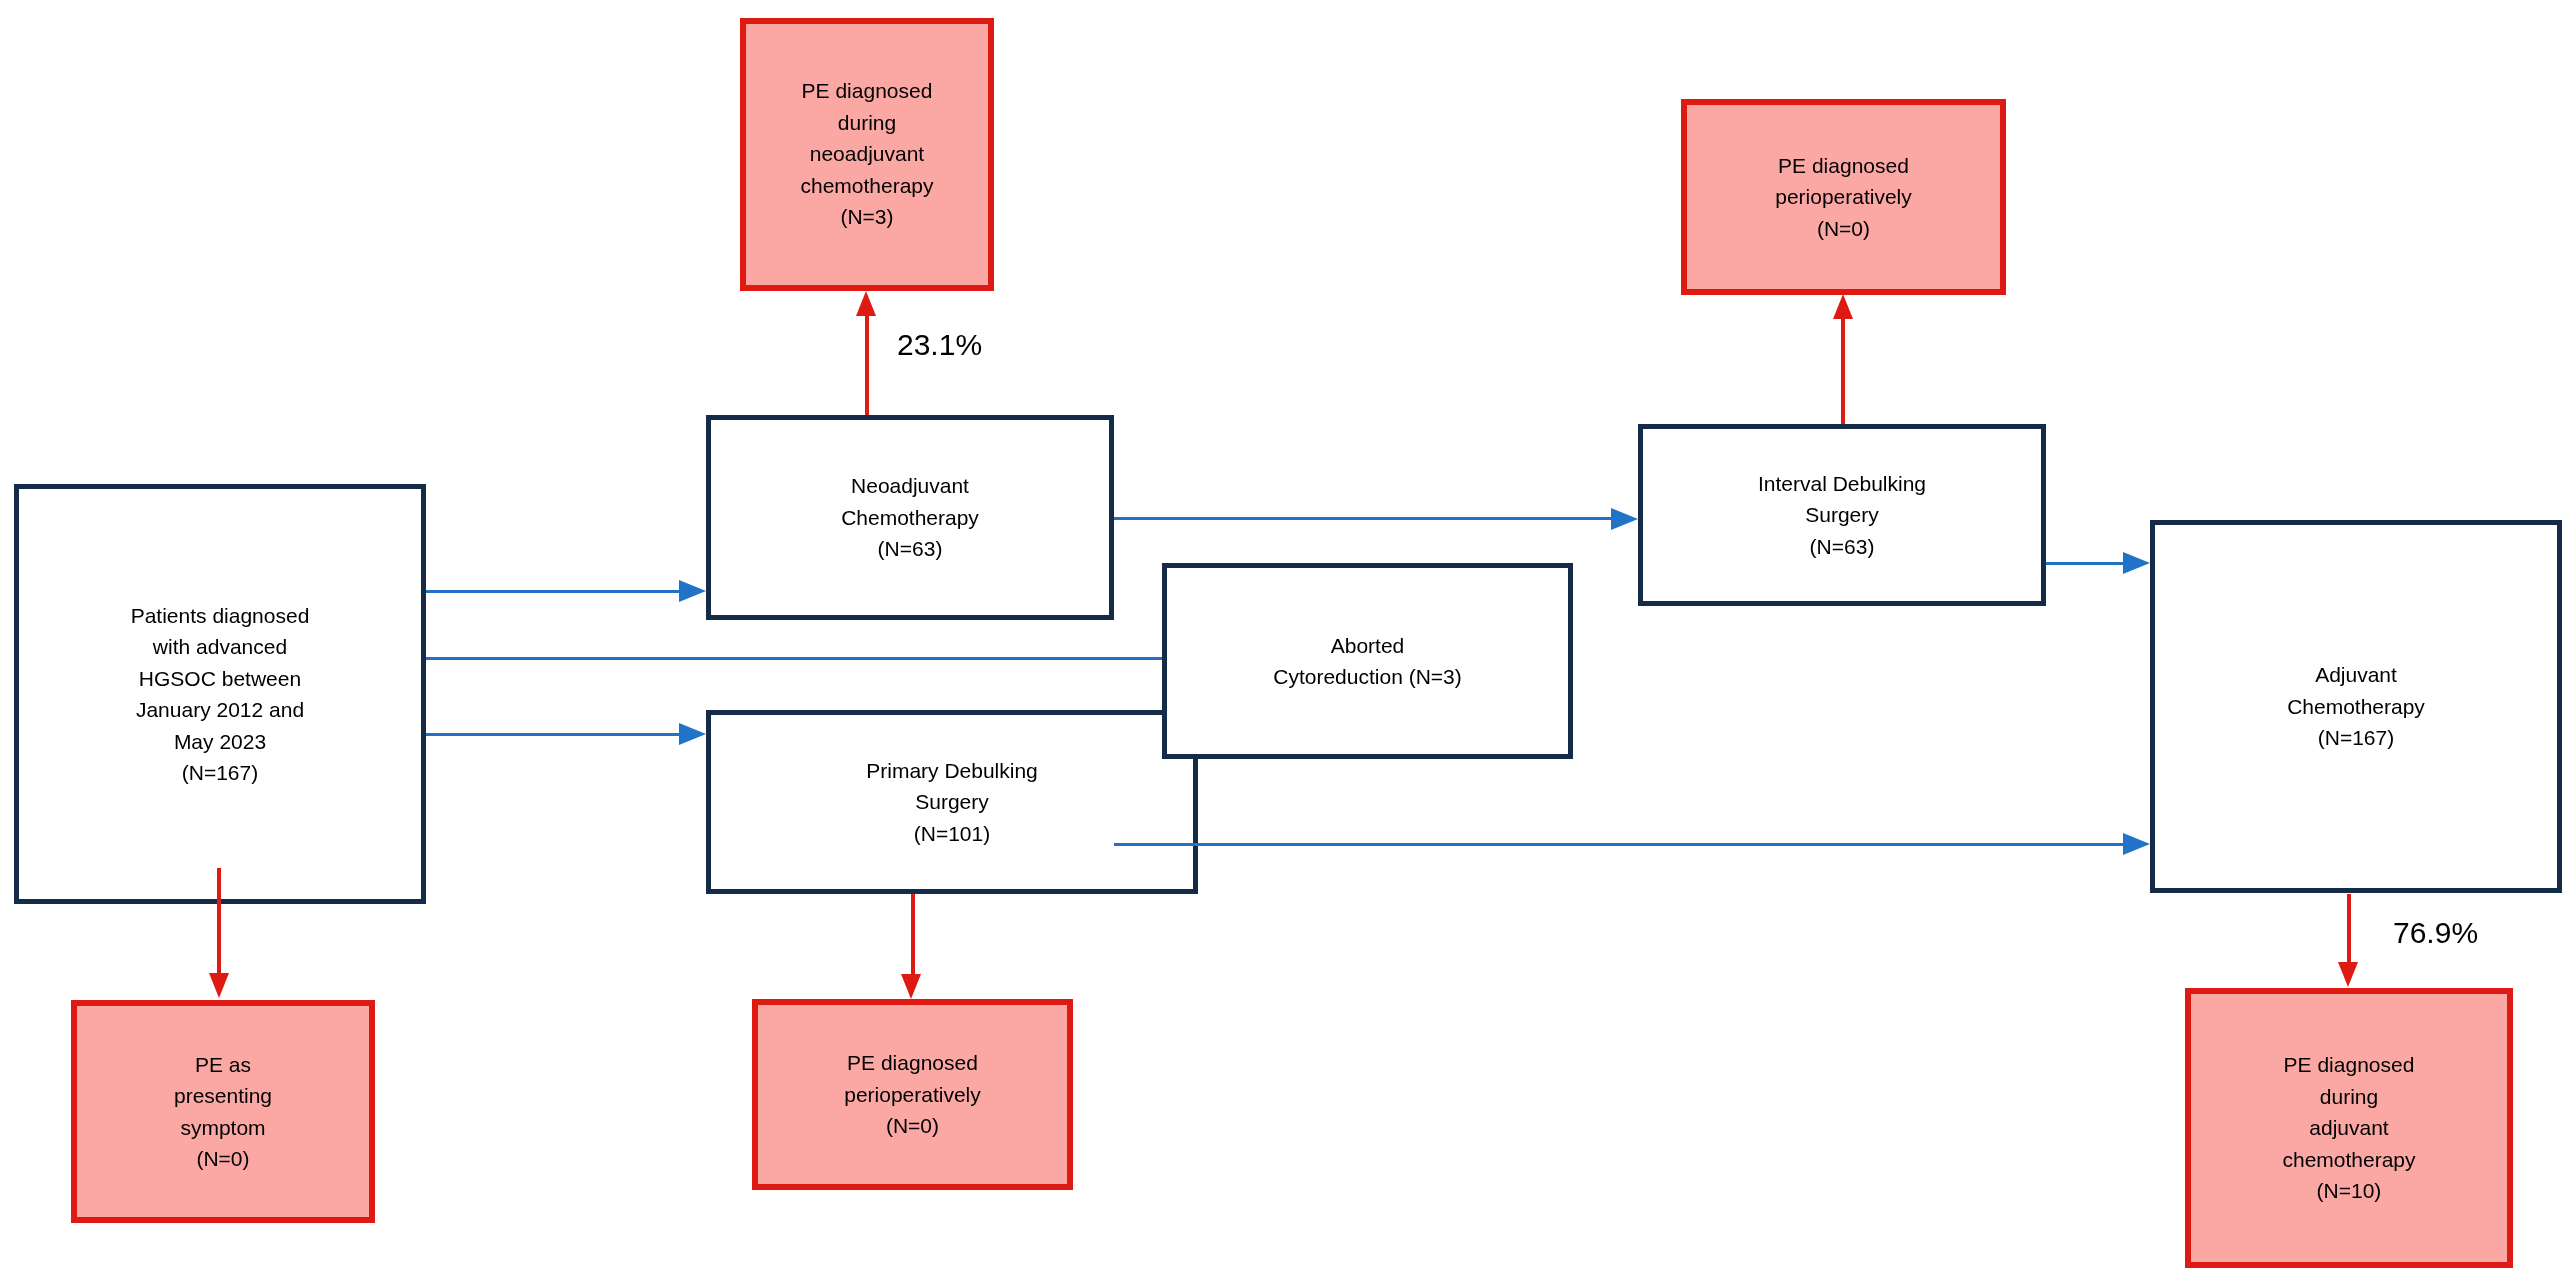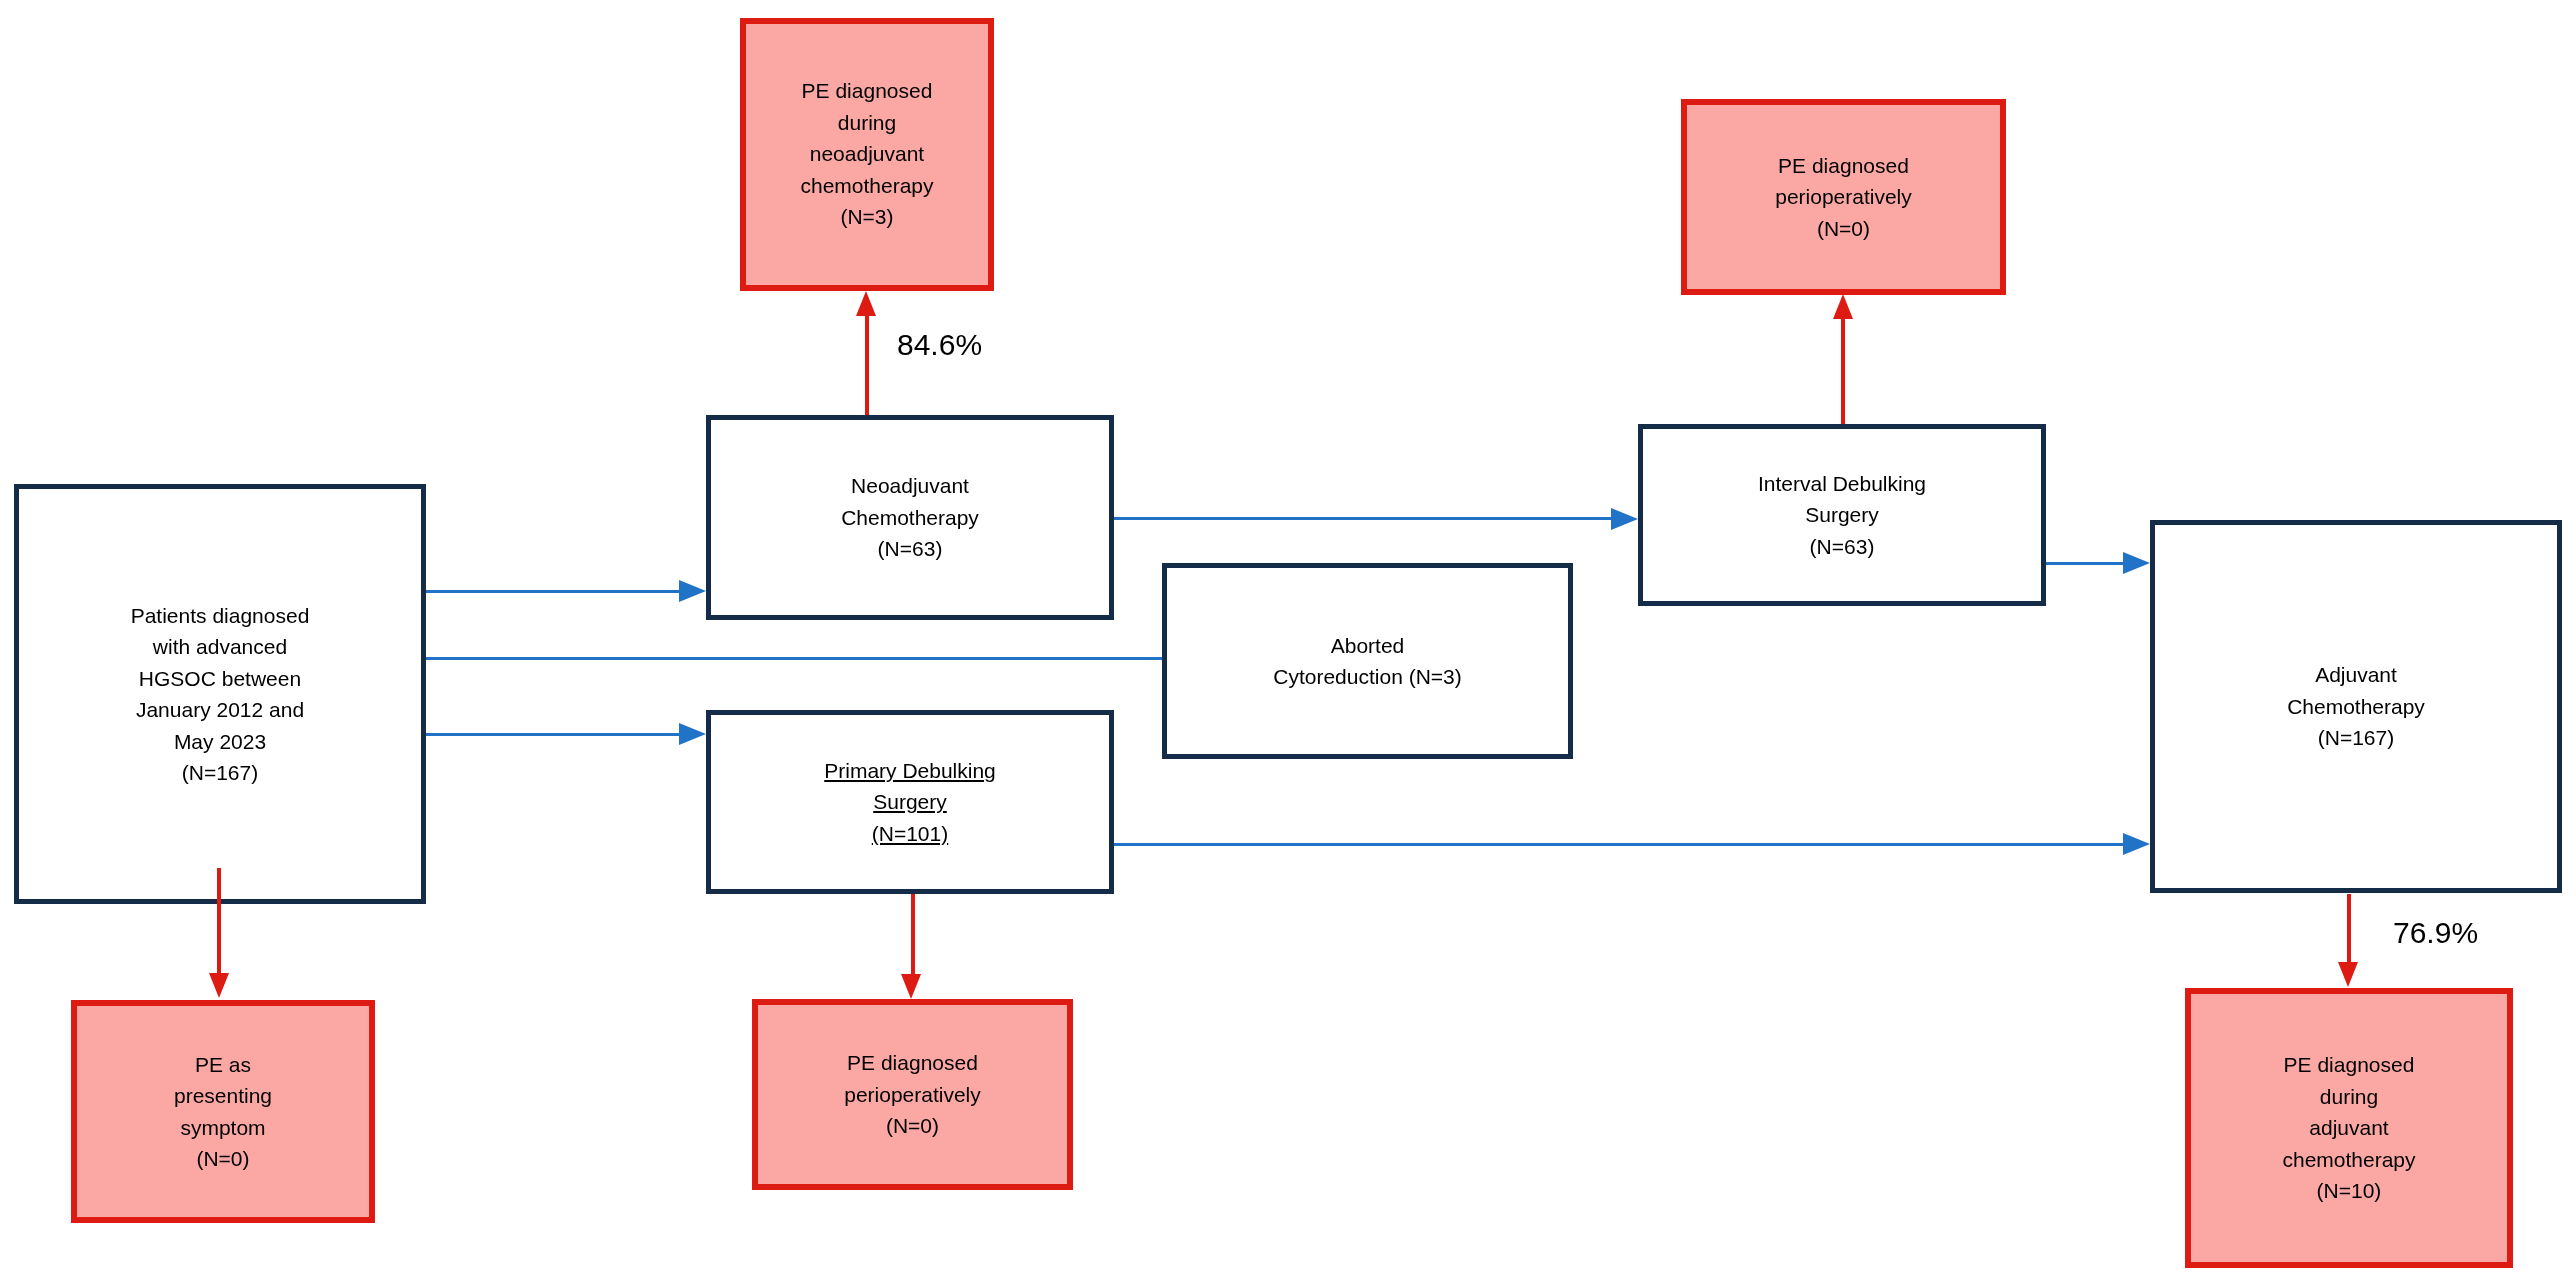--- a/index.html
+++ b/index.html
@@ -50,21 +50,21 @@
 May 2023
 (N=167)</span>
   </div>
 
   <div class="node navy" style="left:706px; top:415px; width:408px; height:205px;">
     <span class="node-text">Neoadjuvant
 Chemotherapy
 (N=63)</span>
   </div>
 
-  <div class="node navy" style="left:706px; top:710px; width:408px; height:184px;text-decoration:underline;">
+  <div class="node navy" style="left:706px; top:710px; width:492px; height:184px;">
     <span class="node-text">Primary Debulking
 Surgery
 (N=101)</span>
   </div>
 
   <div class="node navy" style="left:1162px; top:563px; width:411px; height:196px;">
     <span class="node-text">Aborted
 Cytoreduction (N=3)</span>
   </div>
 
@@ -162,18 +162,18 @@
   <div>
     <div class="vline" style="left:911px; top:894px; height:83px;"></div>
     <div class="head-down" style="left:901px; top:974px;"></div>
   </div>
 
   <div>
     <div class="vline" style="left:2347px; top:894px; height:71px;"></div>
     <div class="head-down" style="left:2338px; top:962px;"></div>
   </div>
 
-  <div class="pct" style="left:897px; top:330px;">84.6%</div>
+  <div class="pct" style="left:897px; top:330px;">23.1%</div>
 
   <div class="pct" style="left:2393px; top:918px;">76.9%</div>
 
 </div>
 
 
 </body></html>

